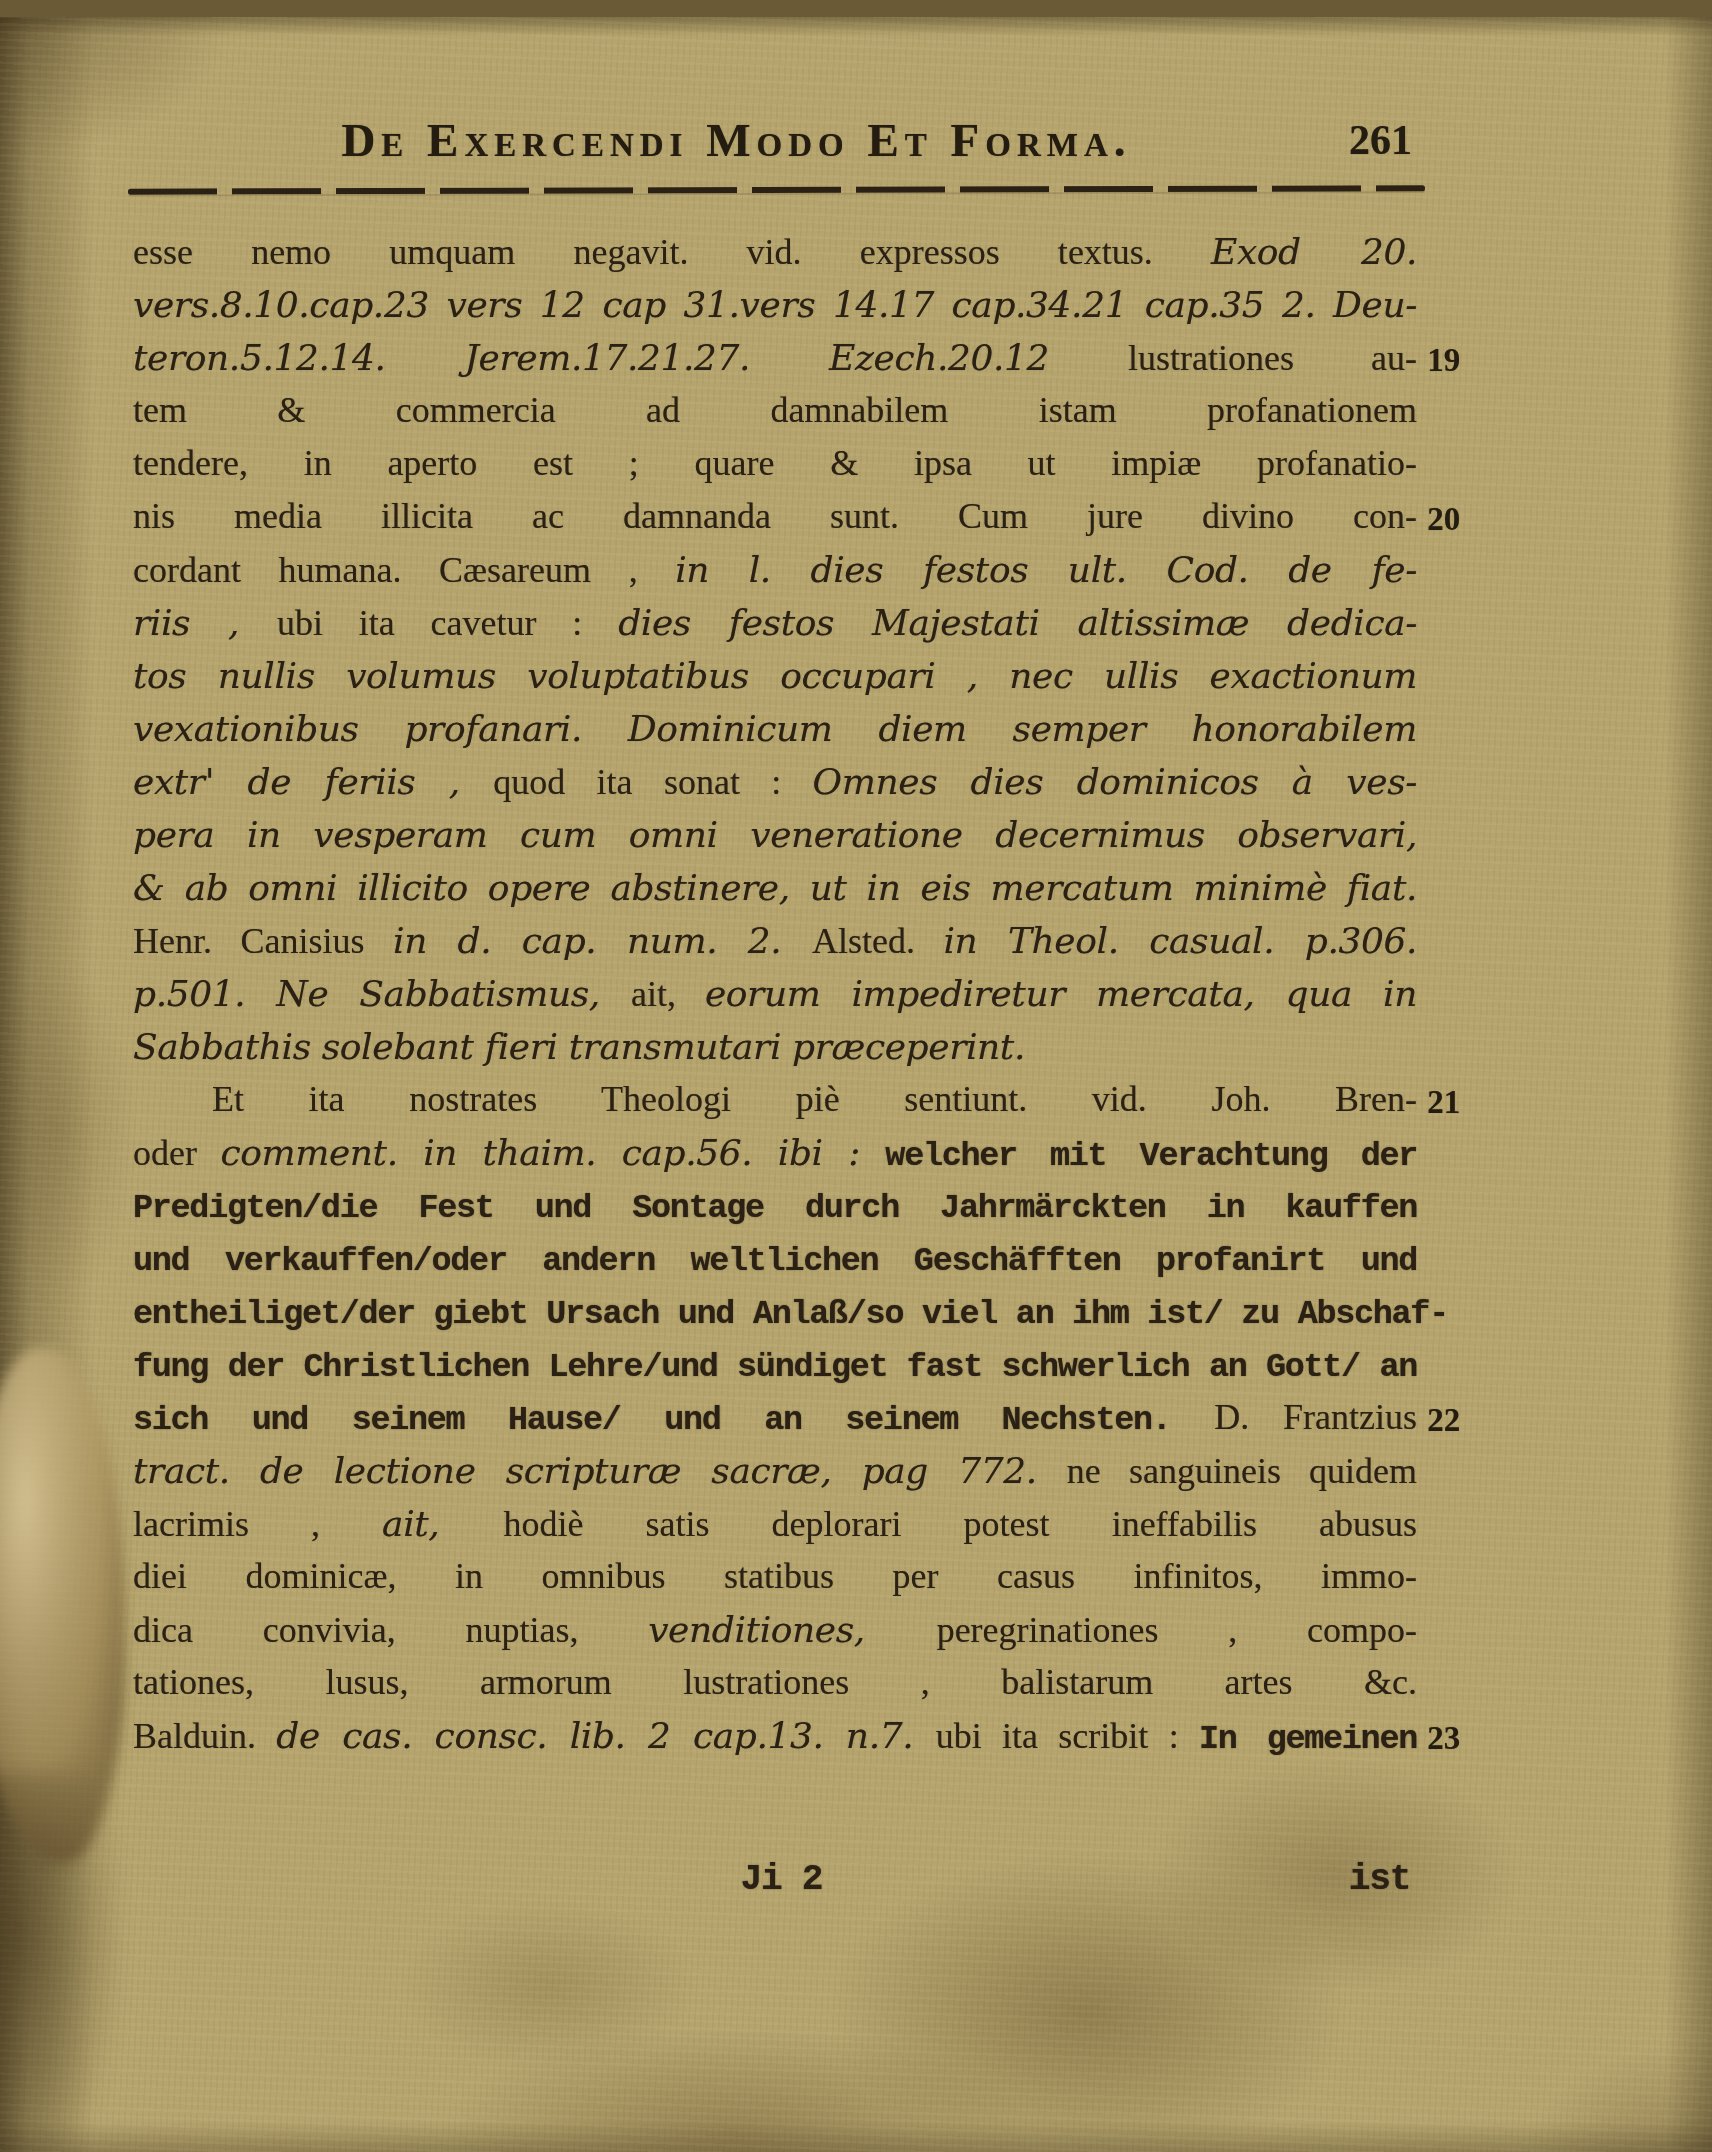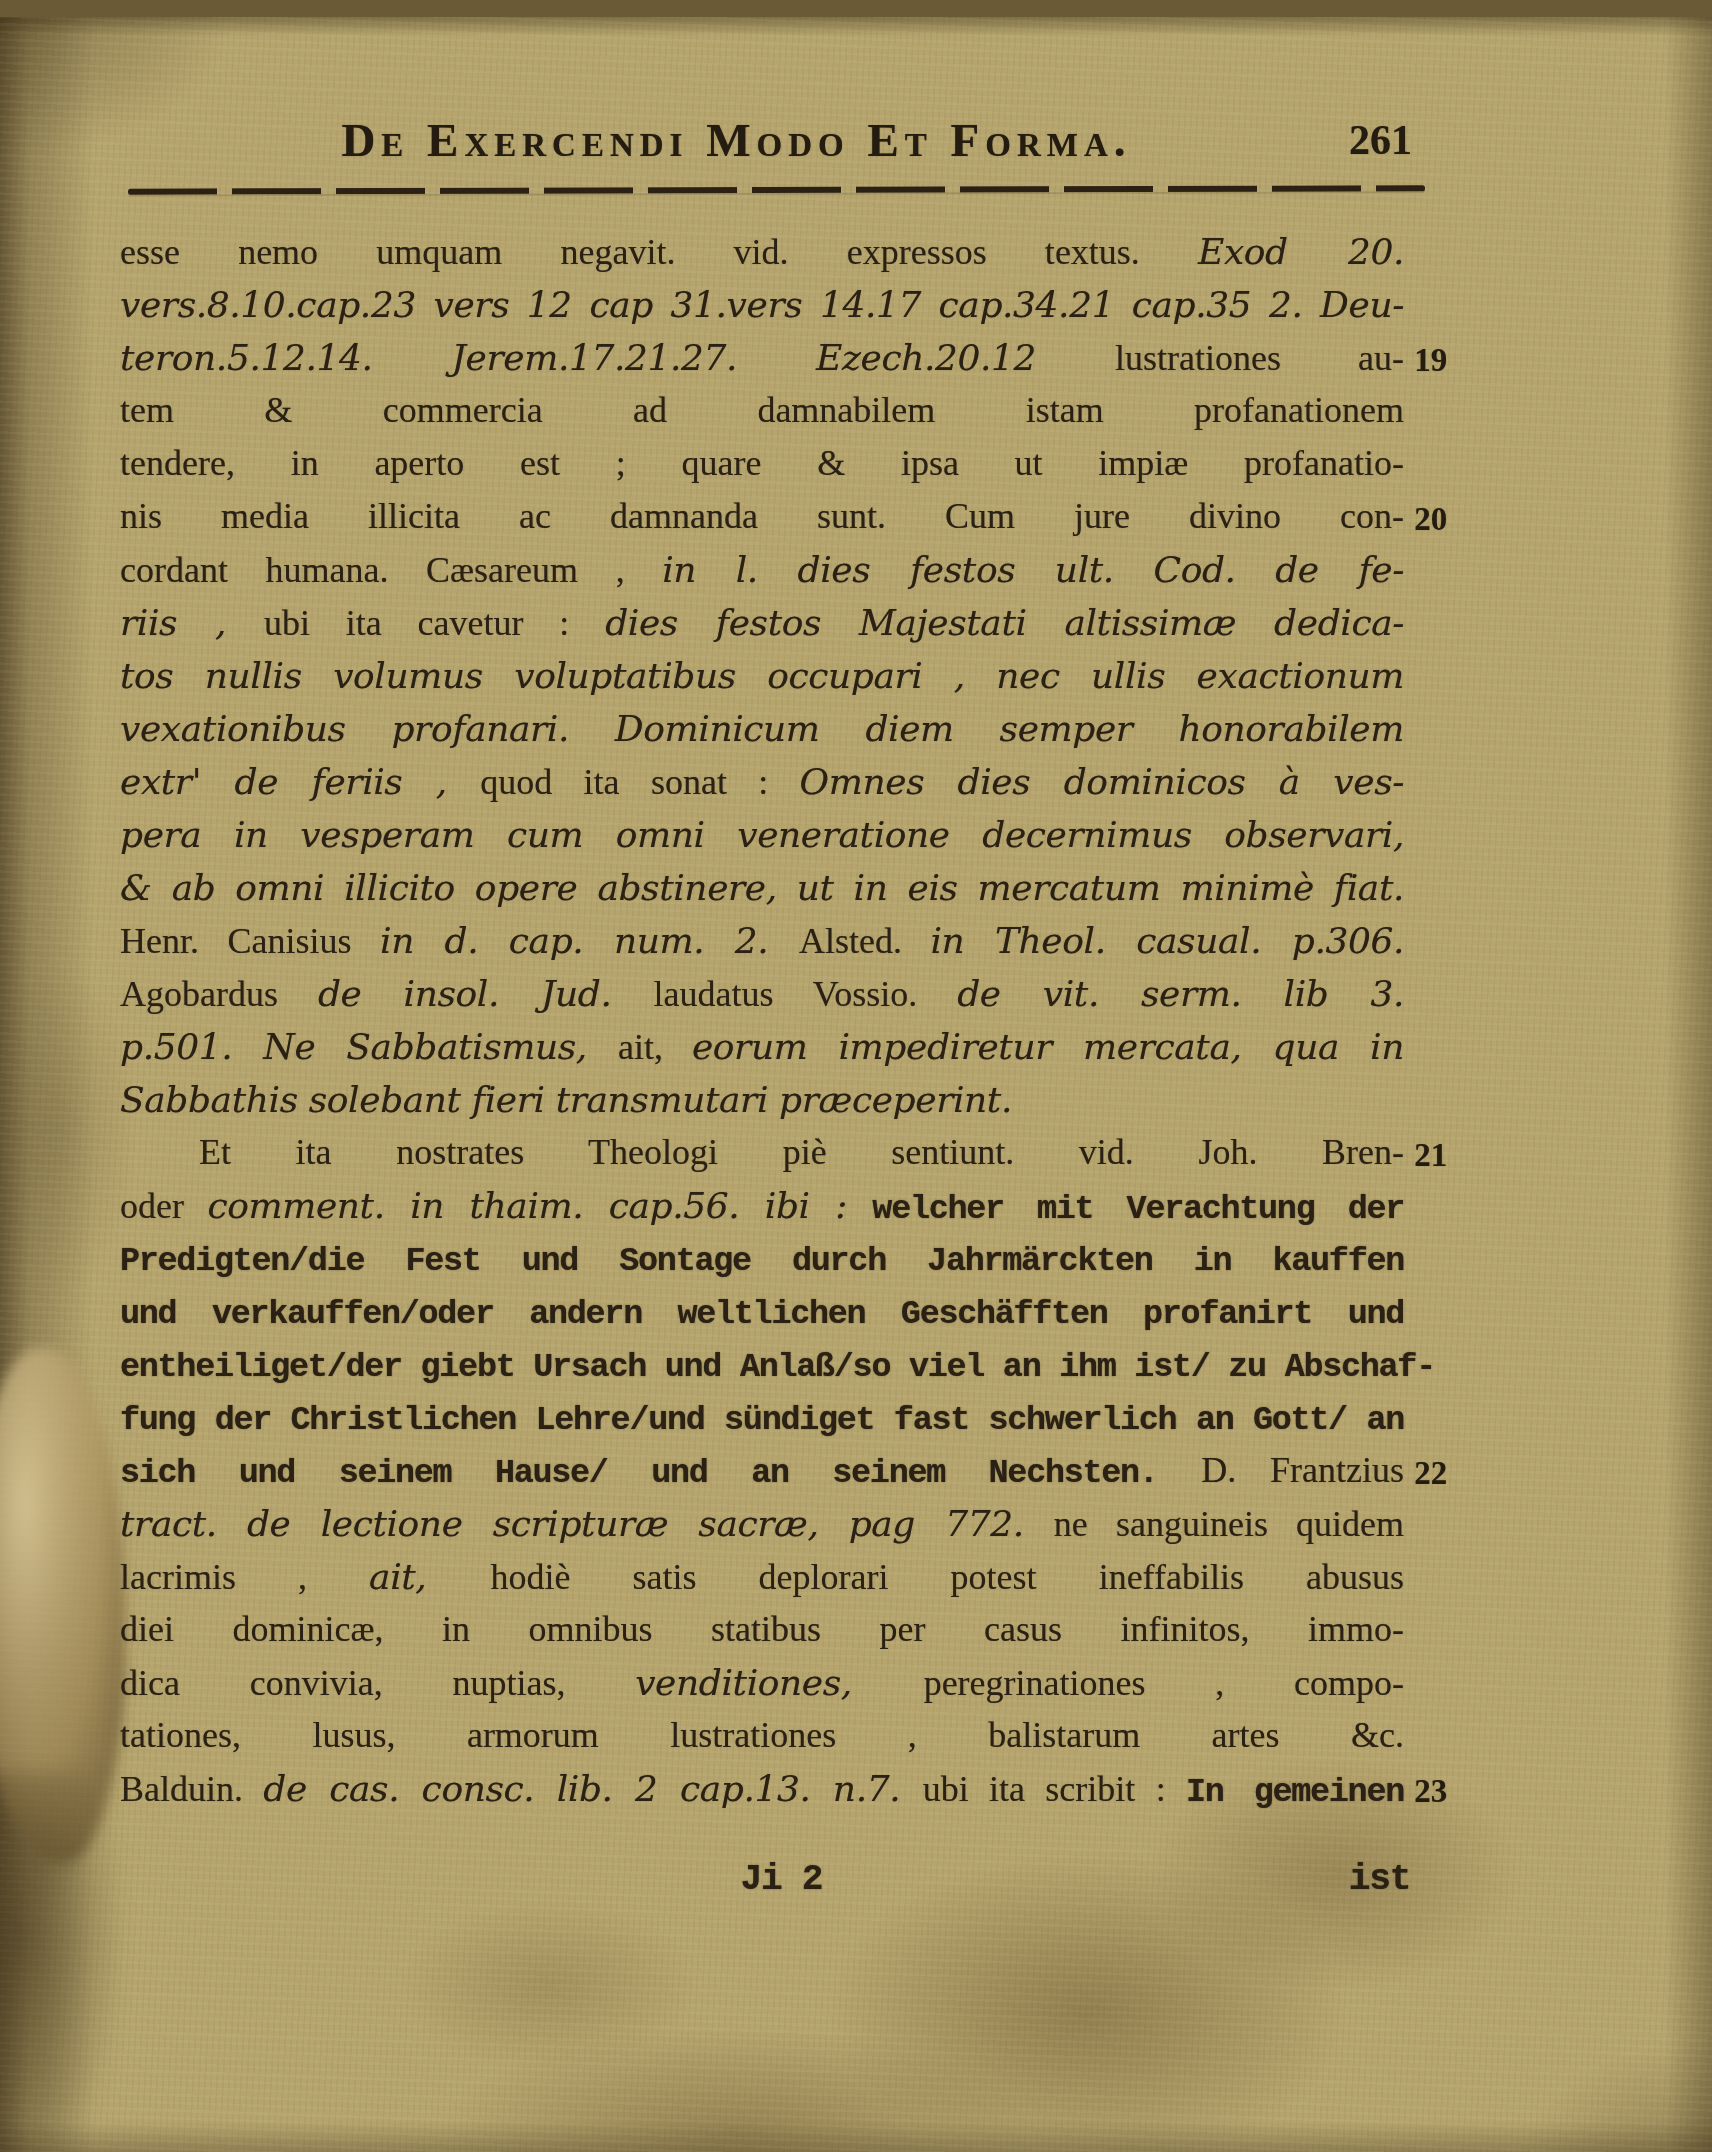--- a/index.html
+++ b/index.html
@@ -57,21 +57,21 @@
   }
   .pagenum{position:absolute;right:5.1px;top:3.4px;font-size:42px;font-weight:700;text-shadow:0 0 0.9px rgba(36,28,16,.6);}
 
   .rule{
     position:absolute;top:170px;left:128px;width:1297px;height:6px;
     background:repeating-linear-gradient(90deg,#2a2114 0 89px, rgba(42,33,20,0) 89px 104px);
     border-radius:2.6px;transform:rotate(-0.15deg);
     box-shadow:0 1.7px 0 rgba(42,33,20,.15);
   }
 
-  .text-block{position:absolute;top:208px;left:120px;width:1284px;color:#2a2114;}
+  .text-block{position:absolute;top:208px;left:133px;width:1284px;color:#2a2114;}
   .line{
     position:relative;height:53px;line-height:53px;font-size:36px;
     text-align:justify;text-align-last:justify;white-space:nowrap;
     text-shadow:0 0 0.9px rgba(42,33,20,.45);
   }
   .line.short{text-align-last:left;}
   .line.indent{padding-left:79px;}
   .roman{font-family:"Liberation Serif",serif;}
   .italic{font-family:"DejaVu Serif",serif;font-style:italic;letter-spacing:-0.4px;}
   .fraktur{font-family:Liberation Mono, monospace;font-weight:700;font-size:0.93em;letter-spacing:-1.3px;text-shadow:0 0 1.3px rgba(42,33,20,.7);}
@@ -108,21 +108,20 @@
       <div class="line"><span class="roman">tendere, in aperto est ; quare &amp; ipsa ut impiæ profanatio-</span></div>
       <div class="line"><span class="roman">nis media illicita ac damnanda sunt. Cum jure divino con-</span><span class="marginal">20</span></div>
       <div class="line"><span class="roman">cordant humana. Cæsareum , </span><span class="italic">in l. dies festos ult. Cod. de fe-</span></div>
       <div class="line"><span class="italic">riis , </span><span class="roman">ubi ita cavetur : </span><span class="italic">dies festos Majestati altissimæ dedica-</span></div>
       <div class="line"><span class="italic">tos nullis volumus voluptatibus occupari , nec ullis exactionum</span></div>
       <div class="line"><span class="italic">vexationibus profanari. Dominicum diem semper honorabilem</span></div>
       <div class="line"><span class="italic">extr' de feriis , </span><span class="roman">quod ita sonat : </span><span class="italic">Omnes dies dominicos à ves-</span></div>
       <div class="line"><span class="italic">pera in vesperam cum omni veneratione decernimus observari,</span></div>
       <div class="line"><span class="italic">&amp; ab omni illicito opere abstinere, ut in eis mercatum minimè fiat.</span></div>
       <div class="line"><span class="roman">Henr. Canisius </span><span class="italic">in d. cap. num. 2. </span><span class="roman">Alsted. </span><span class="italic">in Theol. casual. p.306.</span></div>
-      <div class="line"><span class="roman">Agobardus </span><span class="italic">de insol. Jud. </span><span class="roman">laudatus Vossio. </span><span class="italic">de vit. serm. lib 3.</span></div>
       <div class="line"><span class="italic">p.501. Ne Sabbatismus, </span><span class="roman">ait, </span><span class="italic">eorum impediretur mercata, qua in</span></div>
       <div class="line short"><span class="italic">Sabbathis solebant fieri transmutari præceperint.</span></div>
       <div class="line indent"><span class="roman">Et ita nostrates Theologi piè sentiunt. vid. Joh. Bren-</span><span class="marginal">21</span></div>
       <div class="line"><span class="roman">oder </span><span class="italic">comment. in thaim. cap.56. ibi : </span><span class="fraktur">welcher mit Verachtung der</span></div>
       <div class="line"><span class="fraktur">Predigten/die Fest und Sontage durch Jahrmärckten in kauffen</span></div>
       <div class="line"><span class="fraktur">und verkauffen/oder andern weltlichen Geschäfften profanirt und</span></div>
       <div class="line"><span class="fraktur">entheiliget/der giebt Ursach und Anlaß/so viel an ihm ist/ zu Abschaf-</span></div>
       <div class="line"><span class="fraktur">fung der Christlichen Lehre/und sündiget fast schwerlich an Gott/ an</span></div>
       <div class="line"><span class="fraktur">sich und seinem Hause/ und an seinem Nechsten. </span><span class="roman">D. Frantzius</span><span class="marginal">22</span></div>
       <div class="line"><span class="italic">tract. de lectione scripturæ sacræ, pag 772. </span><span class="roman">ne sanguineis quidem</span></div>

